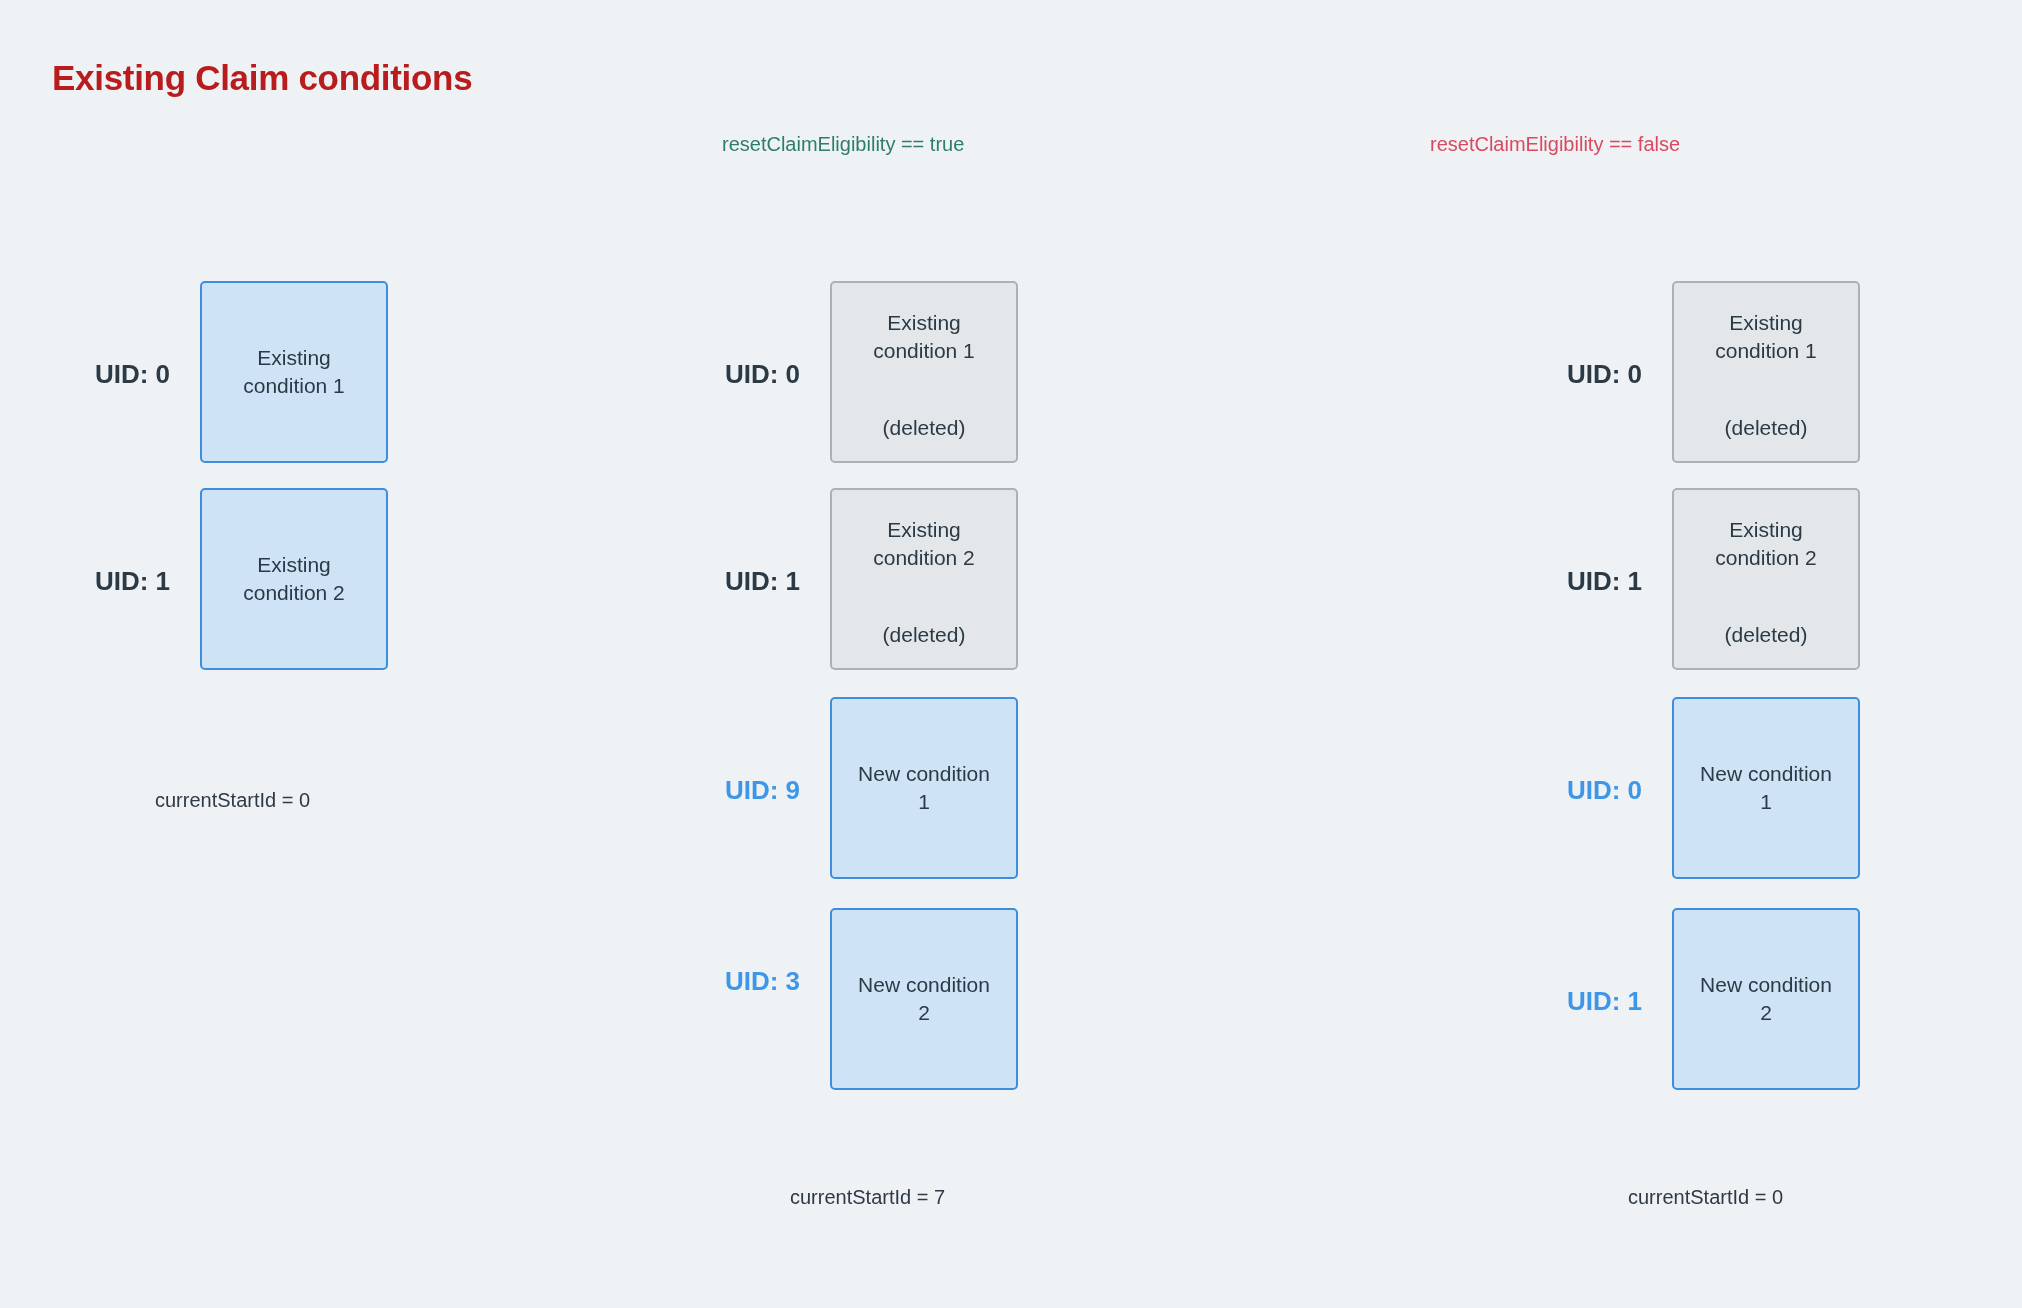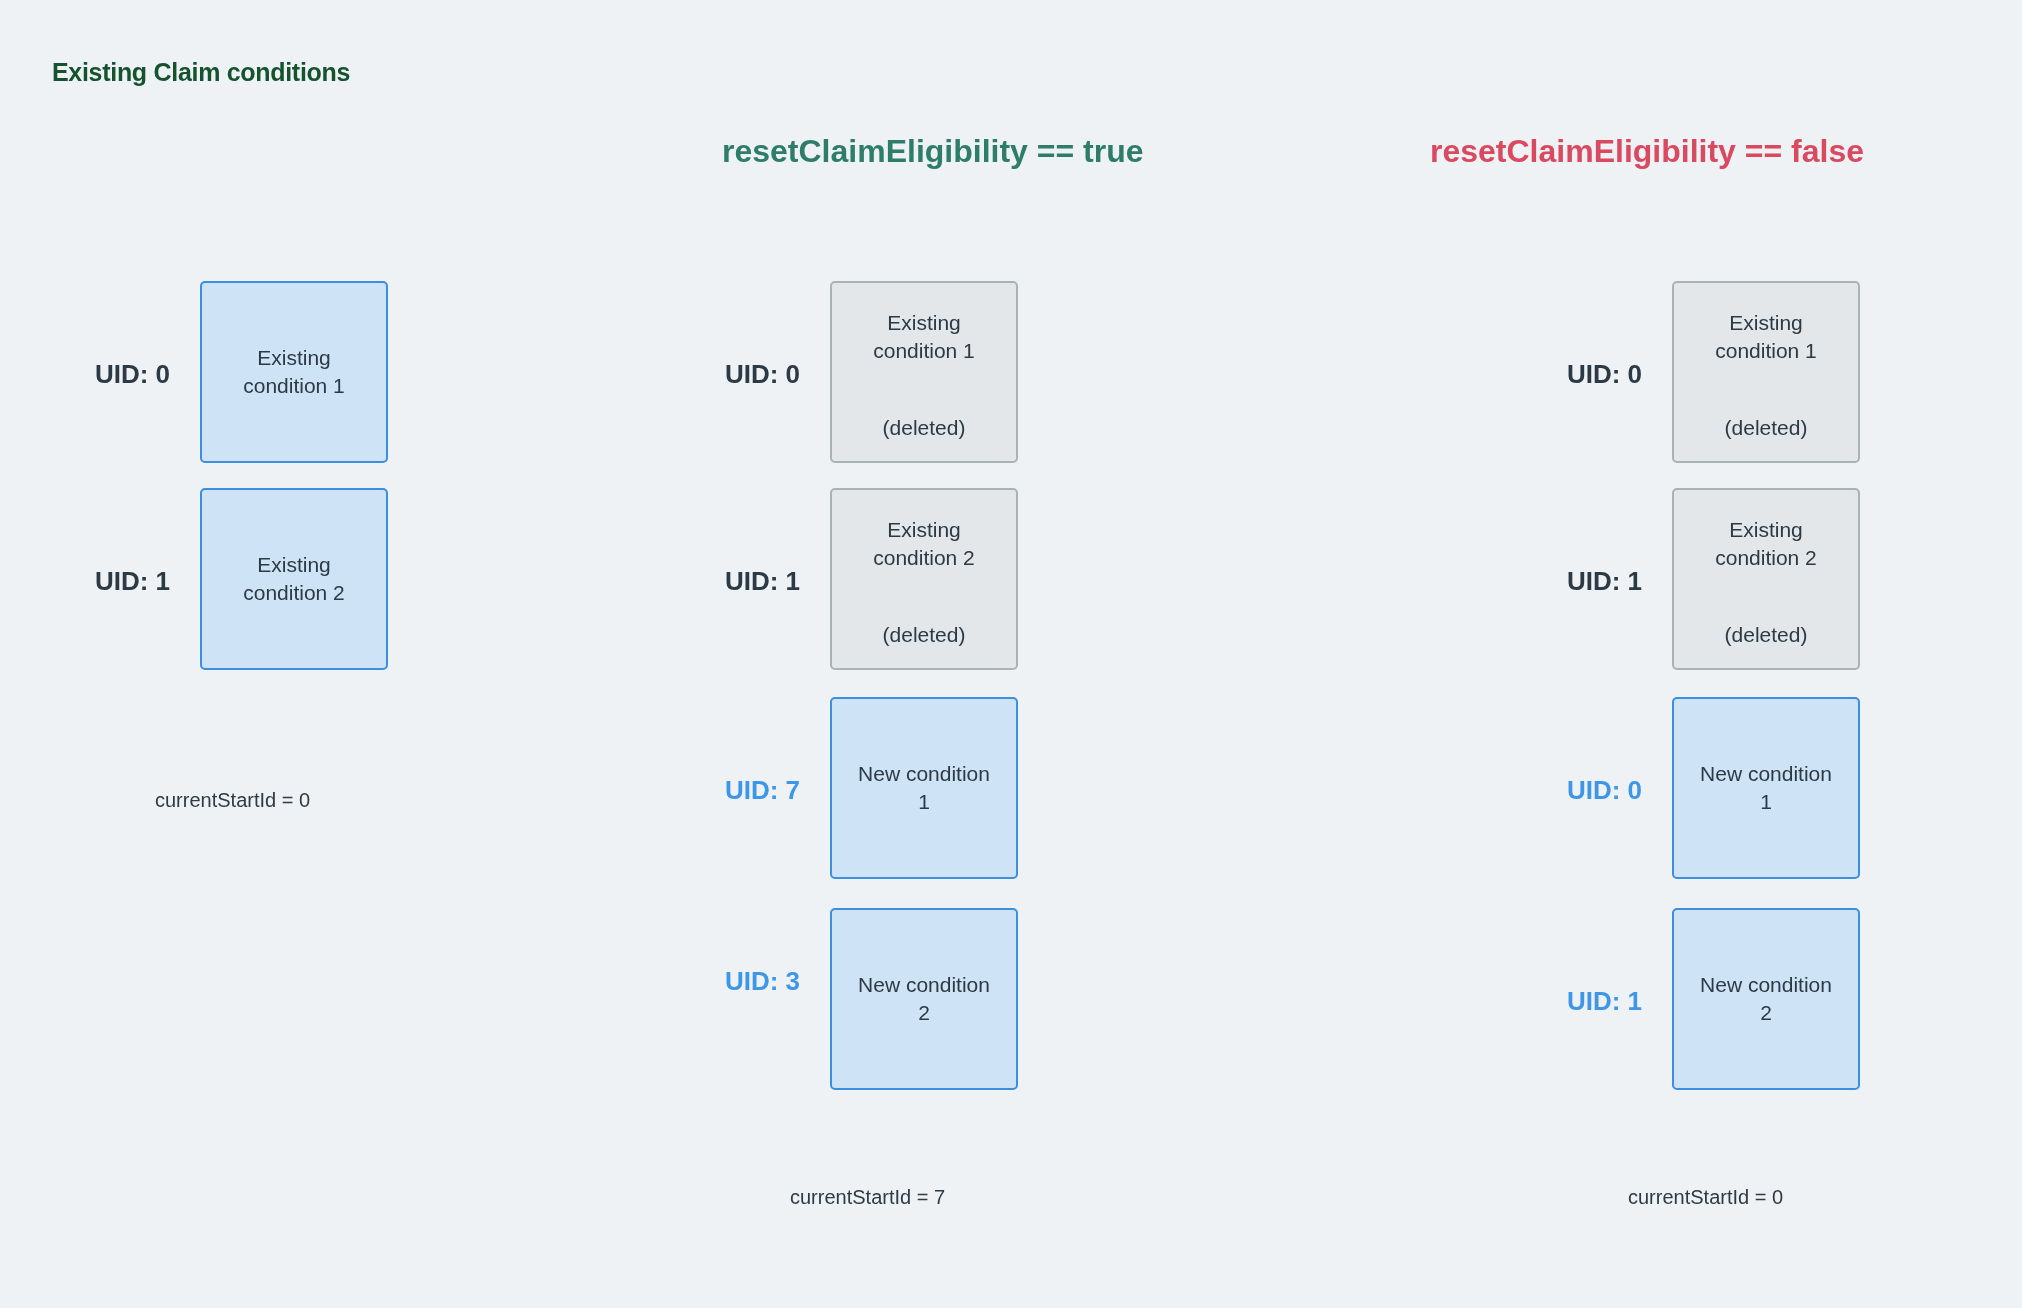--- a/index.html
+++ b/index.html
@@ -16,34 +16,34 @@
   }
   .canvas {
     position: relative;
     width: 2022px;
     height: 1308px;
   }
 
   
   .section-title {
     position: absolute;
-    font-size: 25px;
+    font-size: 35px;
     font-weight: bold;
-    color: #14532d;
+    color: #b91c1c;
     letter-spacing: -0.3px;
     white-space: nowrap;
   }
   #title-existing { left: 52px;  top: 58px; }
   #title-setting  { left: 1066px; top: 58px; }
 
   
   .cond-expr {
     position: absolute;
-    font-size: 32px;
-    font-weight: bold;
+    font-size: 20px;
+    font-weight: normal;
     white-space: nowrap;
   }
   #expr-true  { left: 722px;  top: 133px; color: #2e7d6b; }
   #expr-false { left: 1430px; top: 133px; color: #d9495f; }
 
   
   .cond-box {
     position: absolute;
     width: 188px;
     height: 182px;
@@ -126,21 +126,21 @@
         <div class="box-main">Existing
 condition 1</div>
         <div class="box-sub">(deleted)</div>
       </div>
       <div class="uid-label dark" style="left: 680px; width: 120px; top: 566px;">UID: 1</div>
       <div class="cond-box gray has-sub" style="left: 830px; top: 488px;">
         <div class="box-main">Existing
 condition 2</div>
         <div class="box-sub">(deleted)</div>
       </div>
-      <div class="uid-label blue" style="left: 680px; width: 120px; top: 775px;">UID: 7</div>
+      <div class="uid-label blue" style="left: 680px; width: 120px; top: 775px;">UID: 9</div>
       <div class="cond-box blue" style="left: 830px; top: 697px;">
         <div class="box-main">New condition
 1</div>
       </div>
       <div class="uid-label blue" style="left: 680px; width: 120px; top: 966px;">UID: 3</div>
       <div class="cond-box blue" style="left: 830px; top: 908px;">
         <div class="box-main">New condition
 2</div>
       </div>
       <div class="start-id" style="left: 790px; top: 1186px;">currentStartId = 7</div>

